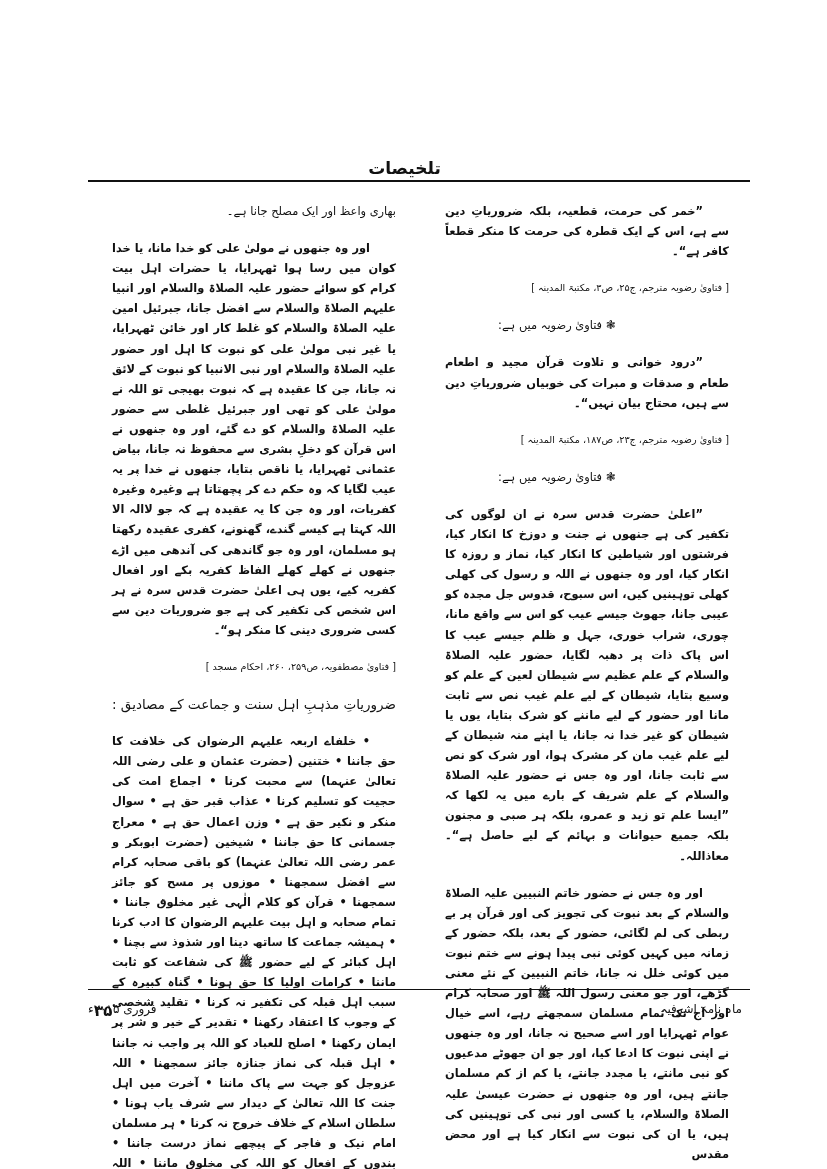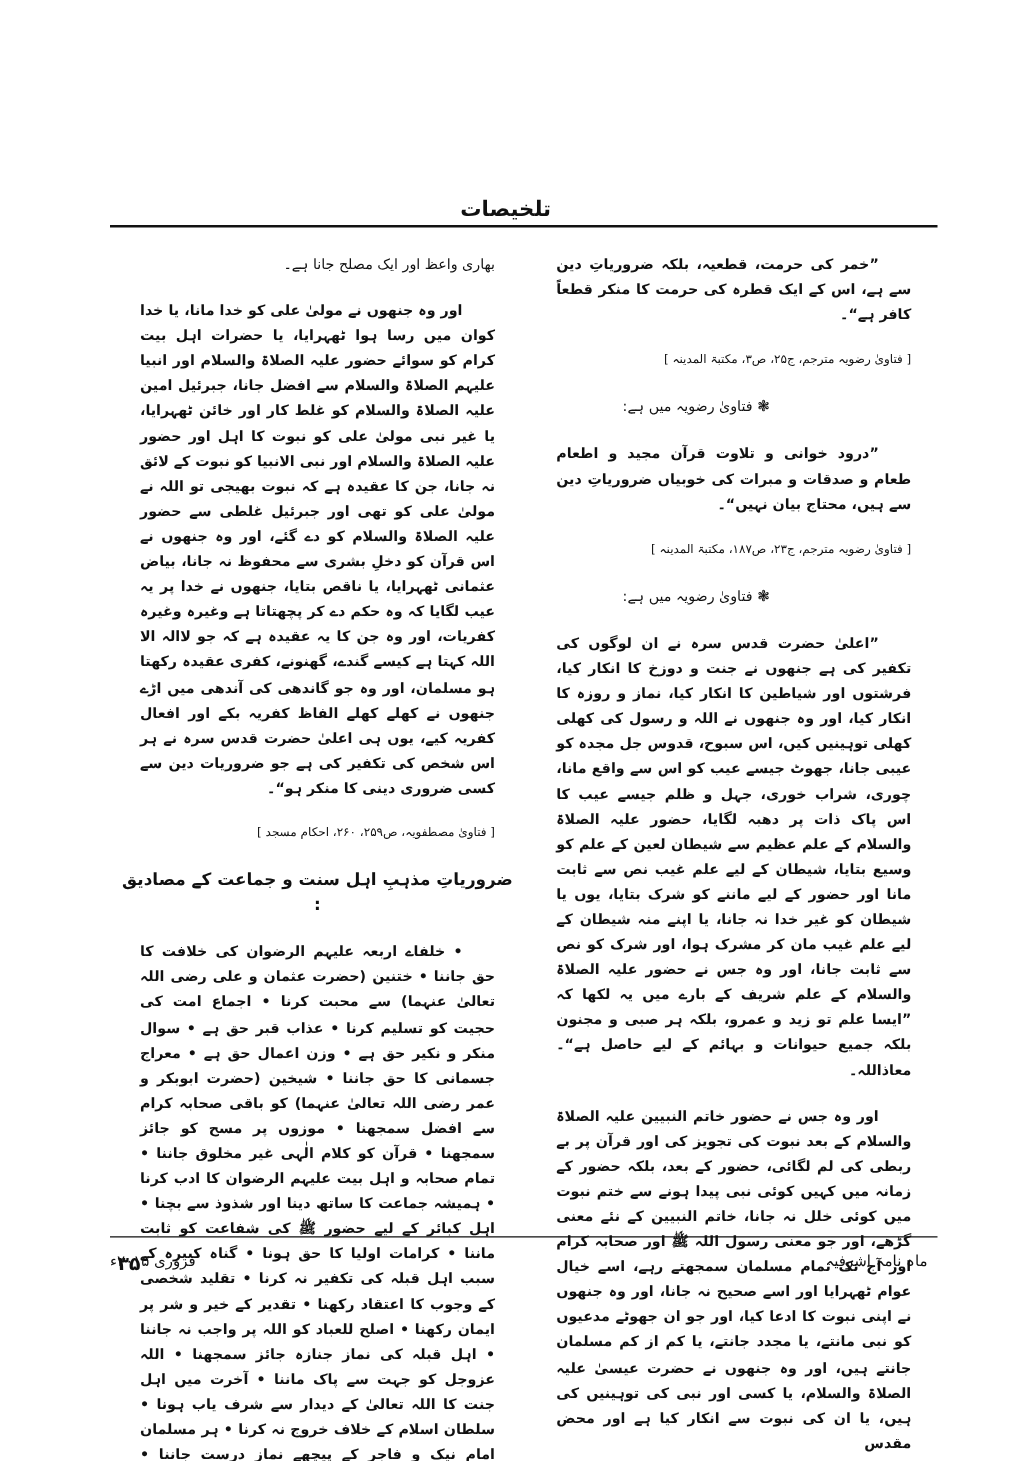--- a/index.html
+++ b/index.html
@@ -11,21 +11,21 @@
   .header-rule { position:absolute; top:180px; left:88px; width:662px; height:0;
                  border-top:2px solid #111; }
   .col { position:absolute; top:184px; width:318px; direction:rtl; text-align:justify;
          font-size:11.4px; line-height:20.1px; }
   .col-right { left:428px; }
   .col-left { left:95px; }
   .col p { margin:17px; }
   .indent { text-indent:26px;font-weight:bold; }
   .ref { font-size:9.6px; text-align:right; }
   .subhead { text-align:center; padding-right:60px; }
-  .section-title { text-align:center; font-weight:bold; font-size:13.5px; margin:1px 0 !important; }
+  .section-title { text-align:center; font-weight:normal; font-size:13.5px; margin:1px 0 !important; }
   .star { font-size:12px; }
   .footer-rule { position:absolute; top:989px; left:88px; width:662px; border-top:1.5px solid #111; }
   .footer { position:absolute; top:1002px; left:88px; width:662px; height:24px; direction:rtl;
             font-size:12px; }
   .footer .f-mag { position:absolute; right:8px; top:0; }
   .footer .f-date { position:absolute; left:0; right:0; text-align:left; top:0; }
   .footer .f-page { position:absolute; left:6px; top:0; font-size:15px; font-weight:bold; }
 </style>
 </head>
 <body>

